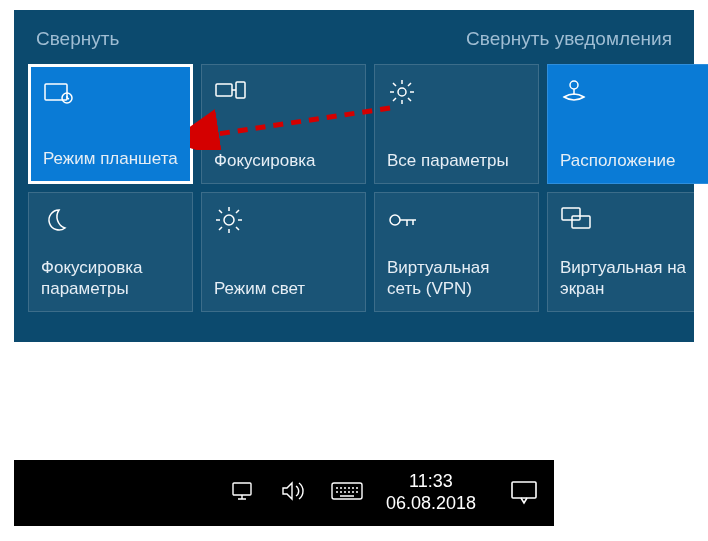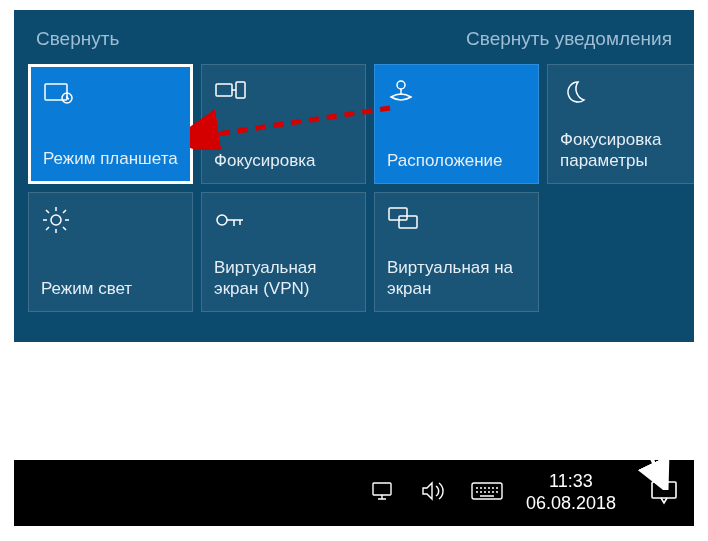--- a/index.html
+++ b/index.html
@@ -57,21 +57,21 @@
   .tile .icon {
     height: 34px;
     display: flex;
     align-items: center;
   }
   .tile .icon svg { stroke: #ffffff; fill: none; stroke-width: 1.5; }
   .taskbar {
     position: absolute;
     left: 14px;
     top: 460px;
-    width: 680px;
+    width: 540px;
     height: 66px;
     background: #000;
     display: flex;
     align-items: center;
     justify-content: flex-end;
     padding-right: 4px;
     color: #fff;
     gap: 22px;
   }
   .taskbar .tray-icon svg { stroke: #ffffff; fill: none; stroke-width: 1.4; }
@@ -119,20 +119,29 @@
         <svg width="34" height="28" viewBox="0 0 34 28">
             <rect x="2" y="6" width="16" height="12" rx="1"></rect>
             <rect x="22" y="4" width="9" height="16" rx="1"></rect>
             <path d="M18 12 h4"></path>
           </svg>
       </span>
       <span>Фокусировка</span>
     </div>
 
 
+    <div class="tile">
+      <span class="icon">
+        <svg width="30" height="30" viewBox="0 0 30 30">
+            <circle cx="15" cy="15" r="4"></circle>
+            <path d="M15 3v4M15 23v4M3 15h4M23 15h4M6 6l3 3M21 21l3 3M24 6l-3 3M6 24l3-3"></path>
+          </svg>
+      </span>
+      <span>Все параметры</span>
+    </div>
 
     <div class="tile active-secondary">
       <span class="icon">
         <svg width="34" height="30" viewBox="0 0 34 30">
             <circle cx="14" cy="8" r="4"></circle>
             <path d="M14 12 v6"></path>
             <path d="M4 20 q10 -6 20 0 q-10 6 -20 0 z"></path>
           </svg>
       </span>
       <span>Расположение</span>
@@ -158,21 +167,21 @@
     </div>
 
     <div class="tile">
       <span class="icon">
         <svg width="34" height="24" viewBox="0 0 34 24">
             <circle cx="8" cy="12" r="5"></circle>
             <path d="M13 12 h16"></path>
             <path d="M20 12 v6 M26 12 v5"></path>
           </svg>
       </span>
-      <span>Виртуальная экран (VPN)</span>
+      <span>Виртуальная сеть (VPN)</span>
     </div>
 
     <div class="tile">
       <span class="icon">
         <svg width="34" height="28" viewBox="0 0 34 28">
             <rect x="2" y="2" width="18" height="12" rx="1"></rect>
             <rect x="12" y="10" width="18" height="12" rx="1"></rect>
           </svg>
       </span>
       <span>Виртуальная на экран</span>

